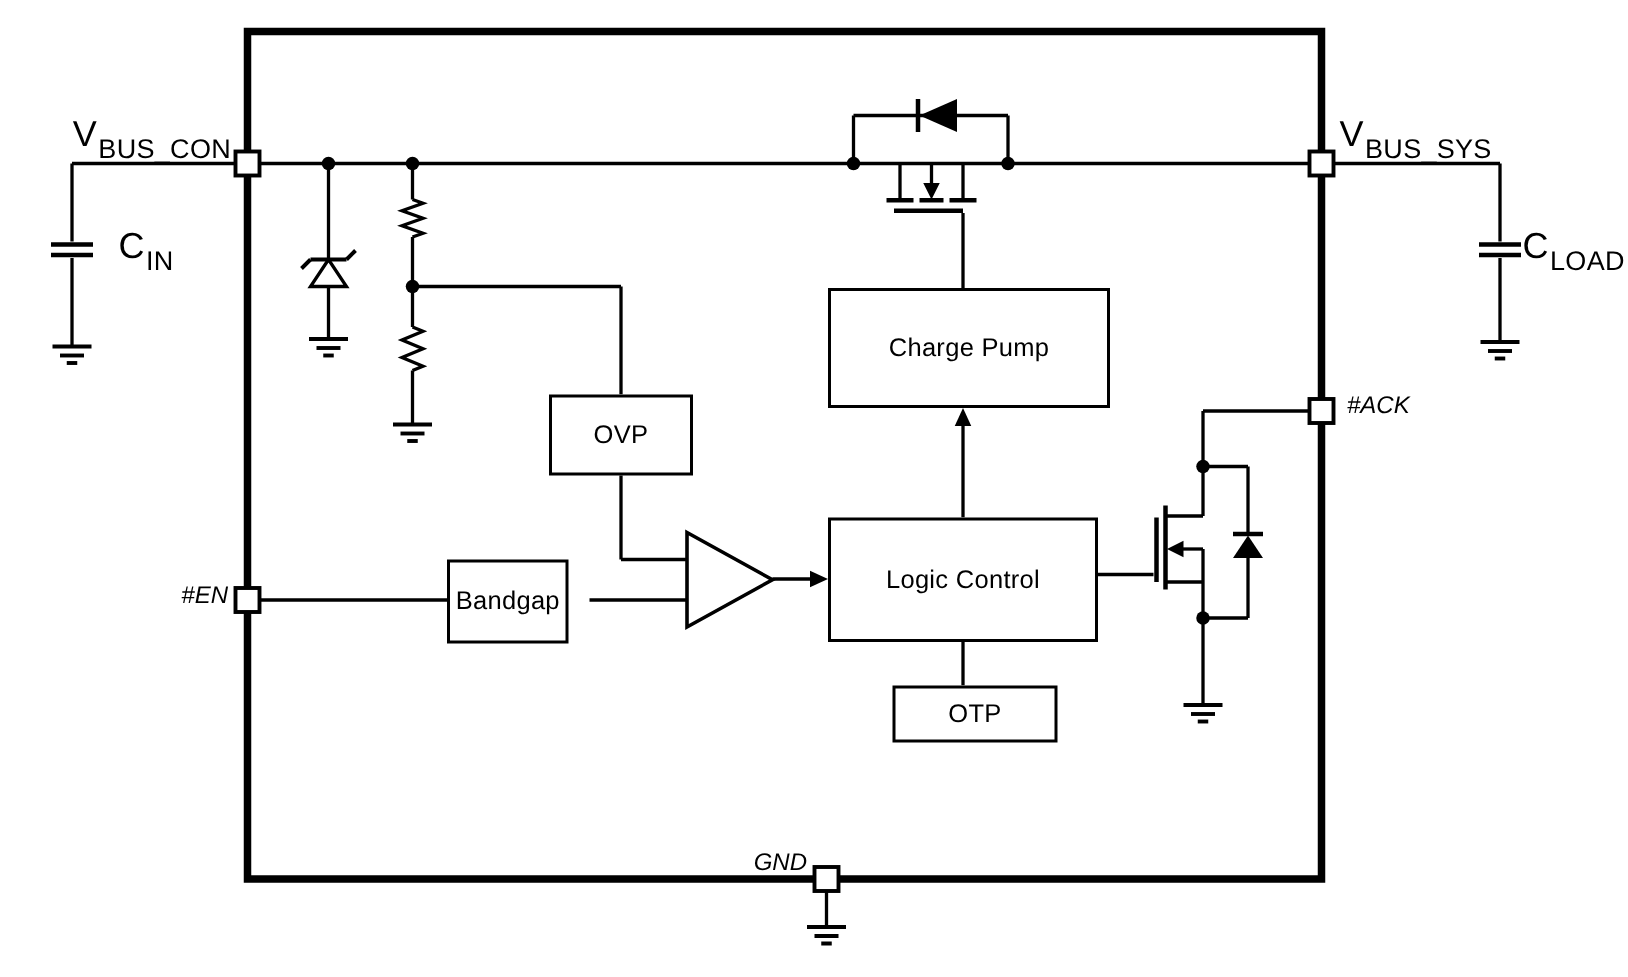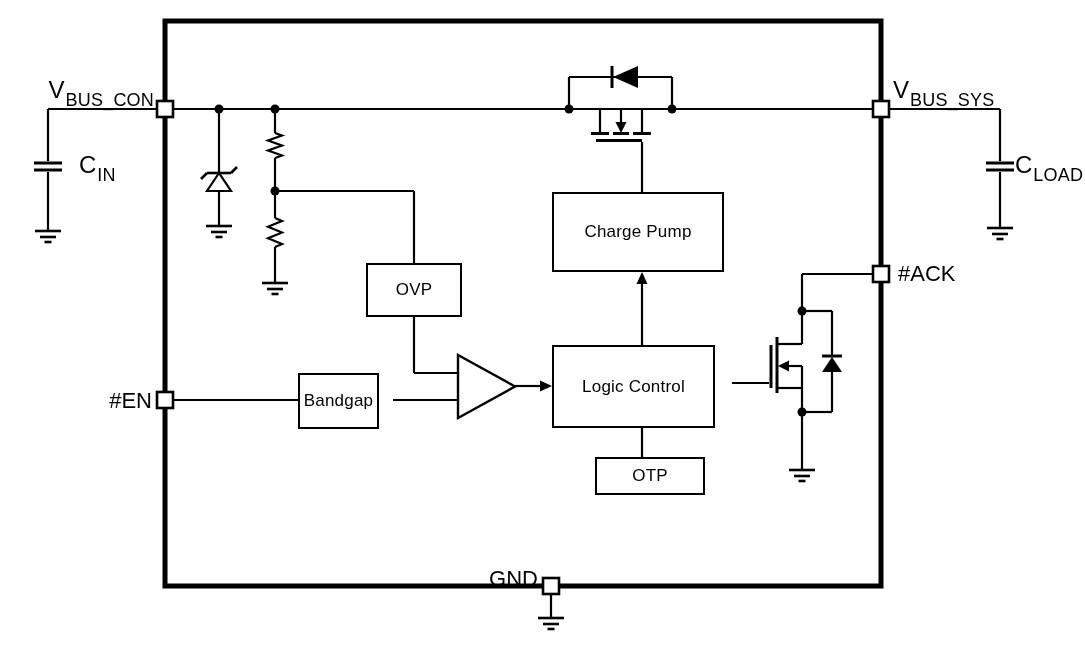--- a/index.html
+++ b/index.html
@@ -7,21 +7,21 @@
        font-family:"Liberation Sans",sans-serif;color:#000;}
   #stage{position:absolute;left:0;top:0;width:1085px;height:651px;}
   svg{position:absolute;left:0;top:0;}
   .blockbox{
     position:absolute;box-sizing:border-box;border:2px solid #000;background:#fff;
     display:flex;align-items:center;justify-content:center;
     font-size:17px;letter-spacing:.2px;z-index:3;
   }
   .lbl{position:absolute;z-index:4;white-space:nowrap;line-height:1;}
   .lbl-big{font-size:24px;}
-  .lbl-mid{font-size:22px;}
+  .lbl-mid{font-size:16px;font-style:italic;}
   .lbl sub{font-size:18px;position:relative;top:2px;left:1px;letter-spacing:.2px;}
 </style>
 </head>
 <body>
 
 <div id="stage">
 
 <svg width="1085" height="651" viewBox="0 0 1085 651">
   <g fill="none" stroke="#000" stroke-width="2.2">
 
@@ -179,24 +179,24 @@
     </g>
   </g>
 </svg>
 
 <div class="blockbox" style="left:366px;top:263px;width:96px;height:54px;">
   <span>OVP</span>
 </div>
 <div class="blockbox" style="left:298px;top:373px;width:81px;height:56px;">
   <span>Bandgap</span>
 </div>
-<div class="blockbox" style="left:552px;top:192px;width:172px;height:80px;">
+<div class="blockbox" style="left:552px;top:192px;width:188px;height:80px;">
   <span>Charge Pump</span>
 </div>
-<div class="blockbox" style="left:552px;top:345px;width:163px;height:83px;">
+<div class="blockbox" style="left:552px;top:345px;width:180px;height:83px;">
   <span>Logic Control</span>
 </div>
 <div class="blockbox" style="left:595px;top:457px;width:110px;height:38px;">
   <span>OTP</span>
 </div>
 
 <div class="lbl lbl-big" style="right:932px;top:78px;">
   <span>V</span><sub>BUS_CON</sub>
 </div>
 <div class="lbl lbl-big" style="left:893px;top:78px;">

